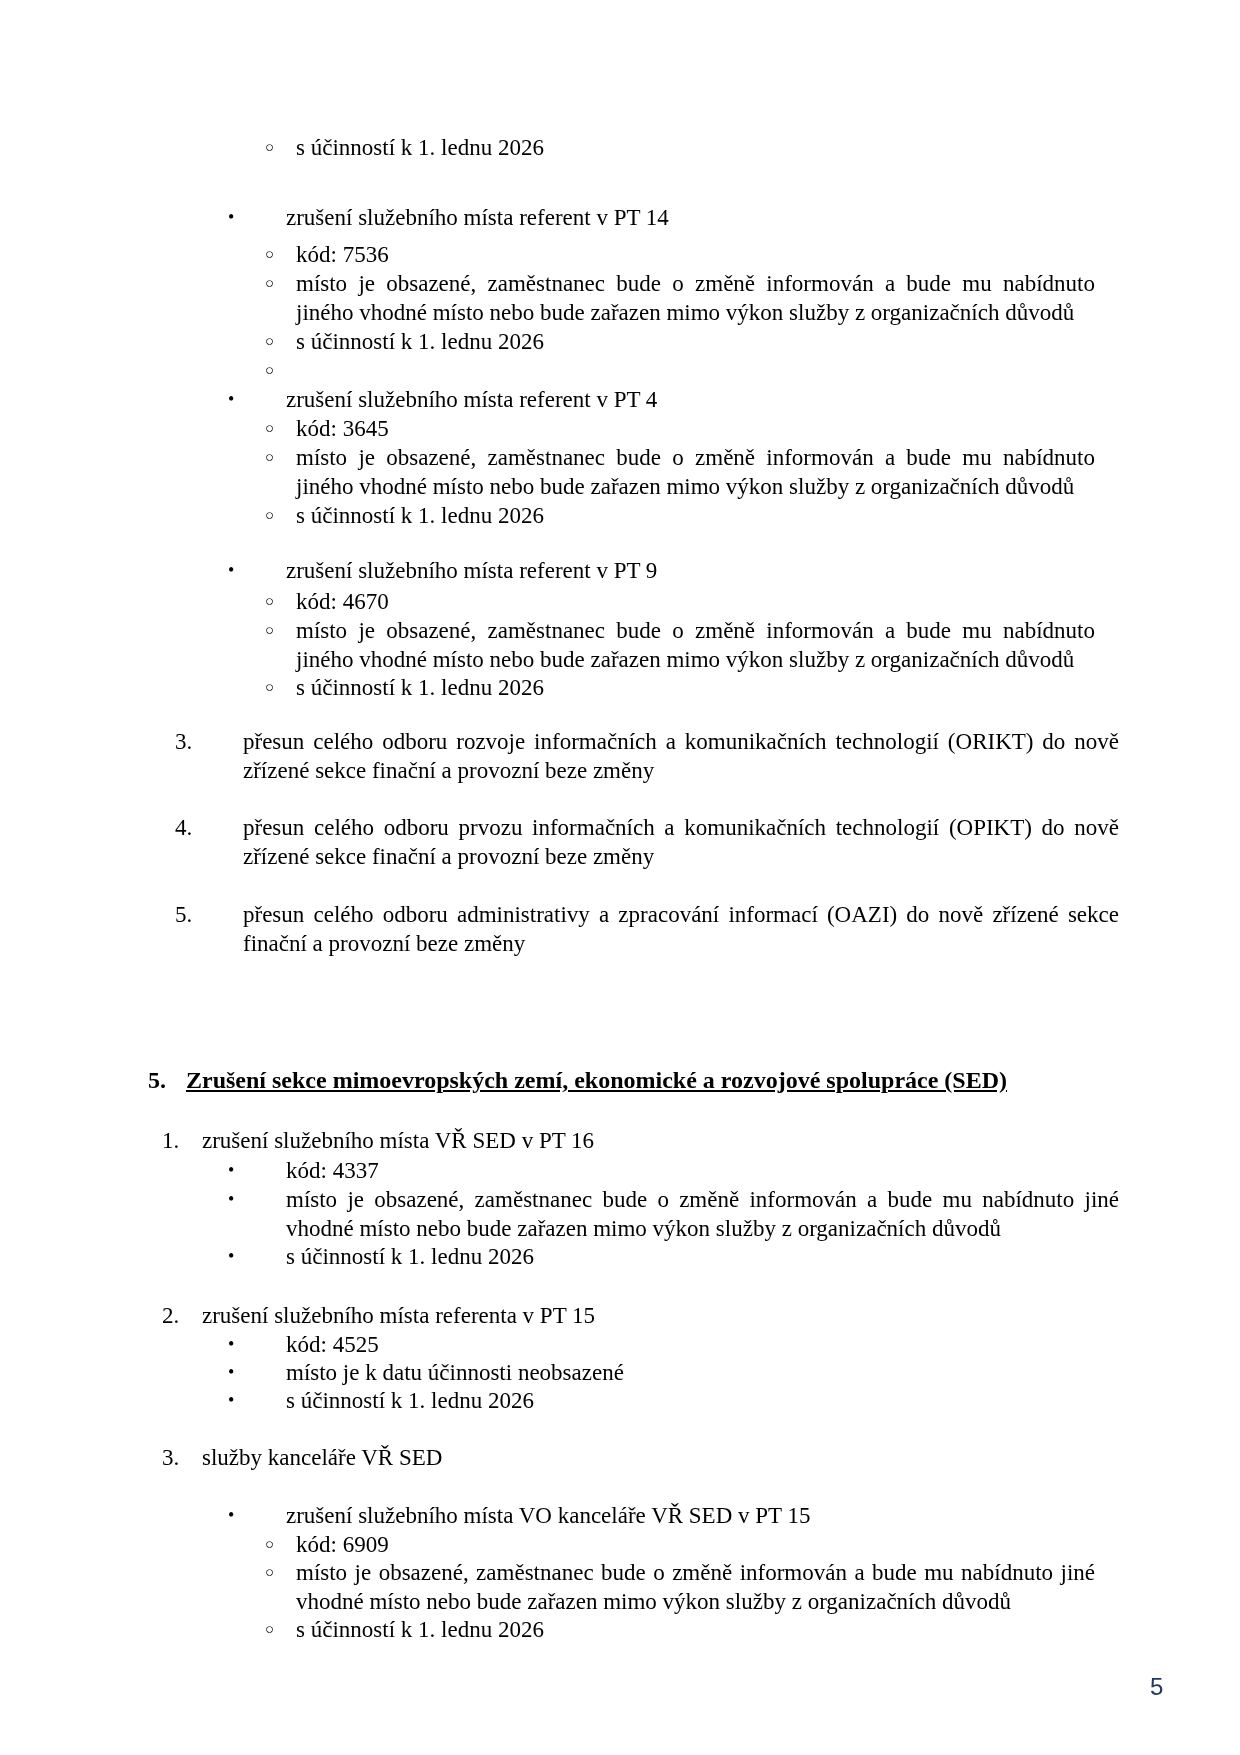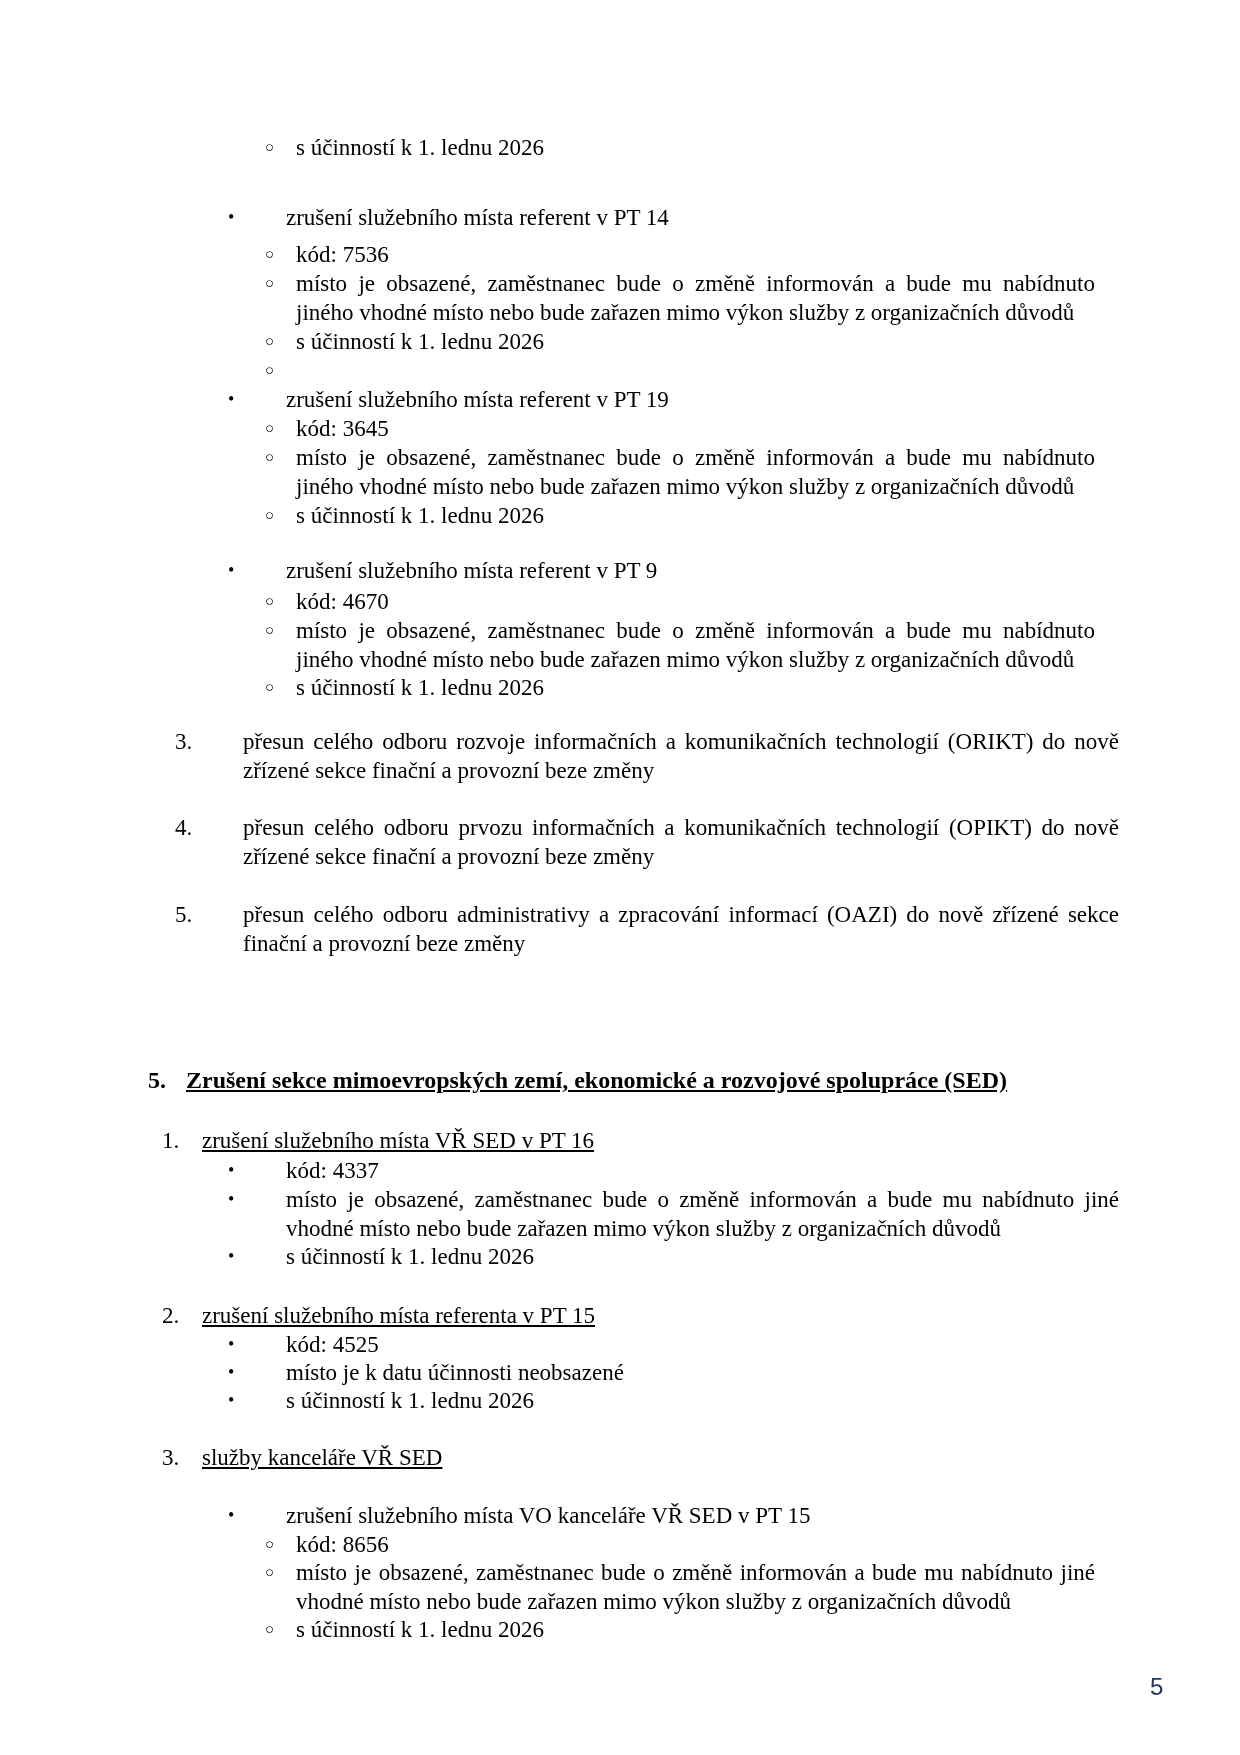--- a/index.html
+++ b/index.html
@@ -19,21 +19,21 @@
   
   .mk-dot  { left:228px; font-size:18px; }
   .mk-circ { left:265px; font-size:15px; }
   .mk-num1 { left:175px; }
   .mk-num2 { left:162px; }
 
   
   .tx-l1 { left:262px;margin-left:24px; }
   .tx-l2 { left:296px; }
   .tx-n1 { left:219px; }
-  .tx-n2 { left:202px;text-decoration:underline; }
+  .tx-n2 { left:202px; }
 
   
   .w-l2 { width:799px; }
   .w-l1 { width:833px; }
   .w-n1 { width:876px;margin-left:24px; }
 
   
   .hd-num { left:148px; font-weight:bold; font-size:24px; }
   .hd-txt { left:186px; font-weight:bold; font-size:24px; text-decoration:underline; white-space:nowrap; }
 
@@ -69,21 +69,21 @@
     <span class="marker mk-circ">○</span>
     <span class="txt tx-l2">s účinností k 1. lednu 2026</span>
   </div>
   <div class="row" style="top:356px">
     <span class="marker mk-circ">○</span>
     <span class="txt tx-l2"></span>
   </div>
 
   <div class="row" style="top:385px">
     <span class="marker mk-dot">•</span>
-    <span class="txt tx-l1">zrušení služebního místa referent v PT 19</span>
+    <span class="txt tx-l1">zrušení služebního místa referent v PT 4</span>
   </div>
   <div class="row" style="top:414px">
     <span class="marker mk-circ">○</span>
     <span class="txt tx-l2">kód: 3645</span>
   </div>
   <div class="row" style="top:443px">
     <span class="marker mk-circ">○</span>
     <div class="para tx-l2 w-l2">místo je obsazené, zaměstnanec bude o změně informován a bude mu nabídnuto jiného vhodné místo nebo bude zařazen mimo výkon služby z organizačních důvodů</div>
   </div>
   <div class="row" style="top:501px">
@@ -164,21 +164,21 @@
     <span class="marker mk-num2">3.</span>
     <span class="txt tx-n2">služby kanceláře VŘ SED</span>
   </div>
 
   <div class="row" style="top:1501px">
     <span class="marker mk-dot">•</span>
     <span class="txt tx-l1">zrušení služebního místa VO kanceláře VŘ SED v PT 15</span>
   </div>
   <div class="row" style="top:1530px">
     <span class="marker mk-circ">○</span>
-    <span class="txt tx-l2">kód: 8656</span>
+    <span class="txt tx-l2">kód: 6909</span>
   </div>
   <div class="row" style="top:1558px">
     <span class="marker mk-circ">○</span>
     <div class="para tx-l2 w-l2">místo je obsazené, zaměstnanec bude o změně informován a bude mu nabídnuto jiné vhodné místo nebo bude zařazen mimo výkon služby z organizačních důvodů</div>
   </div>
   <div class="row" style="top:1615px">
     <span class="marker mk-circ">○</span>
     <span class="txt tx-l2">s účinností k 1. lednu 2026</span>
   </div>
 

